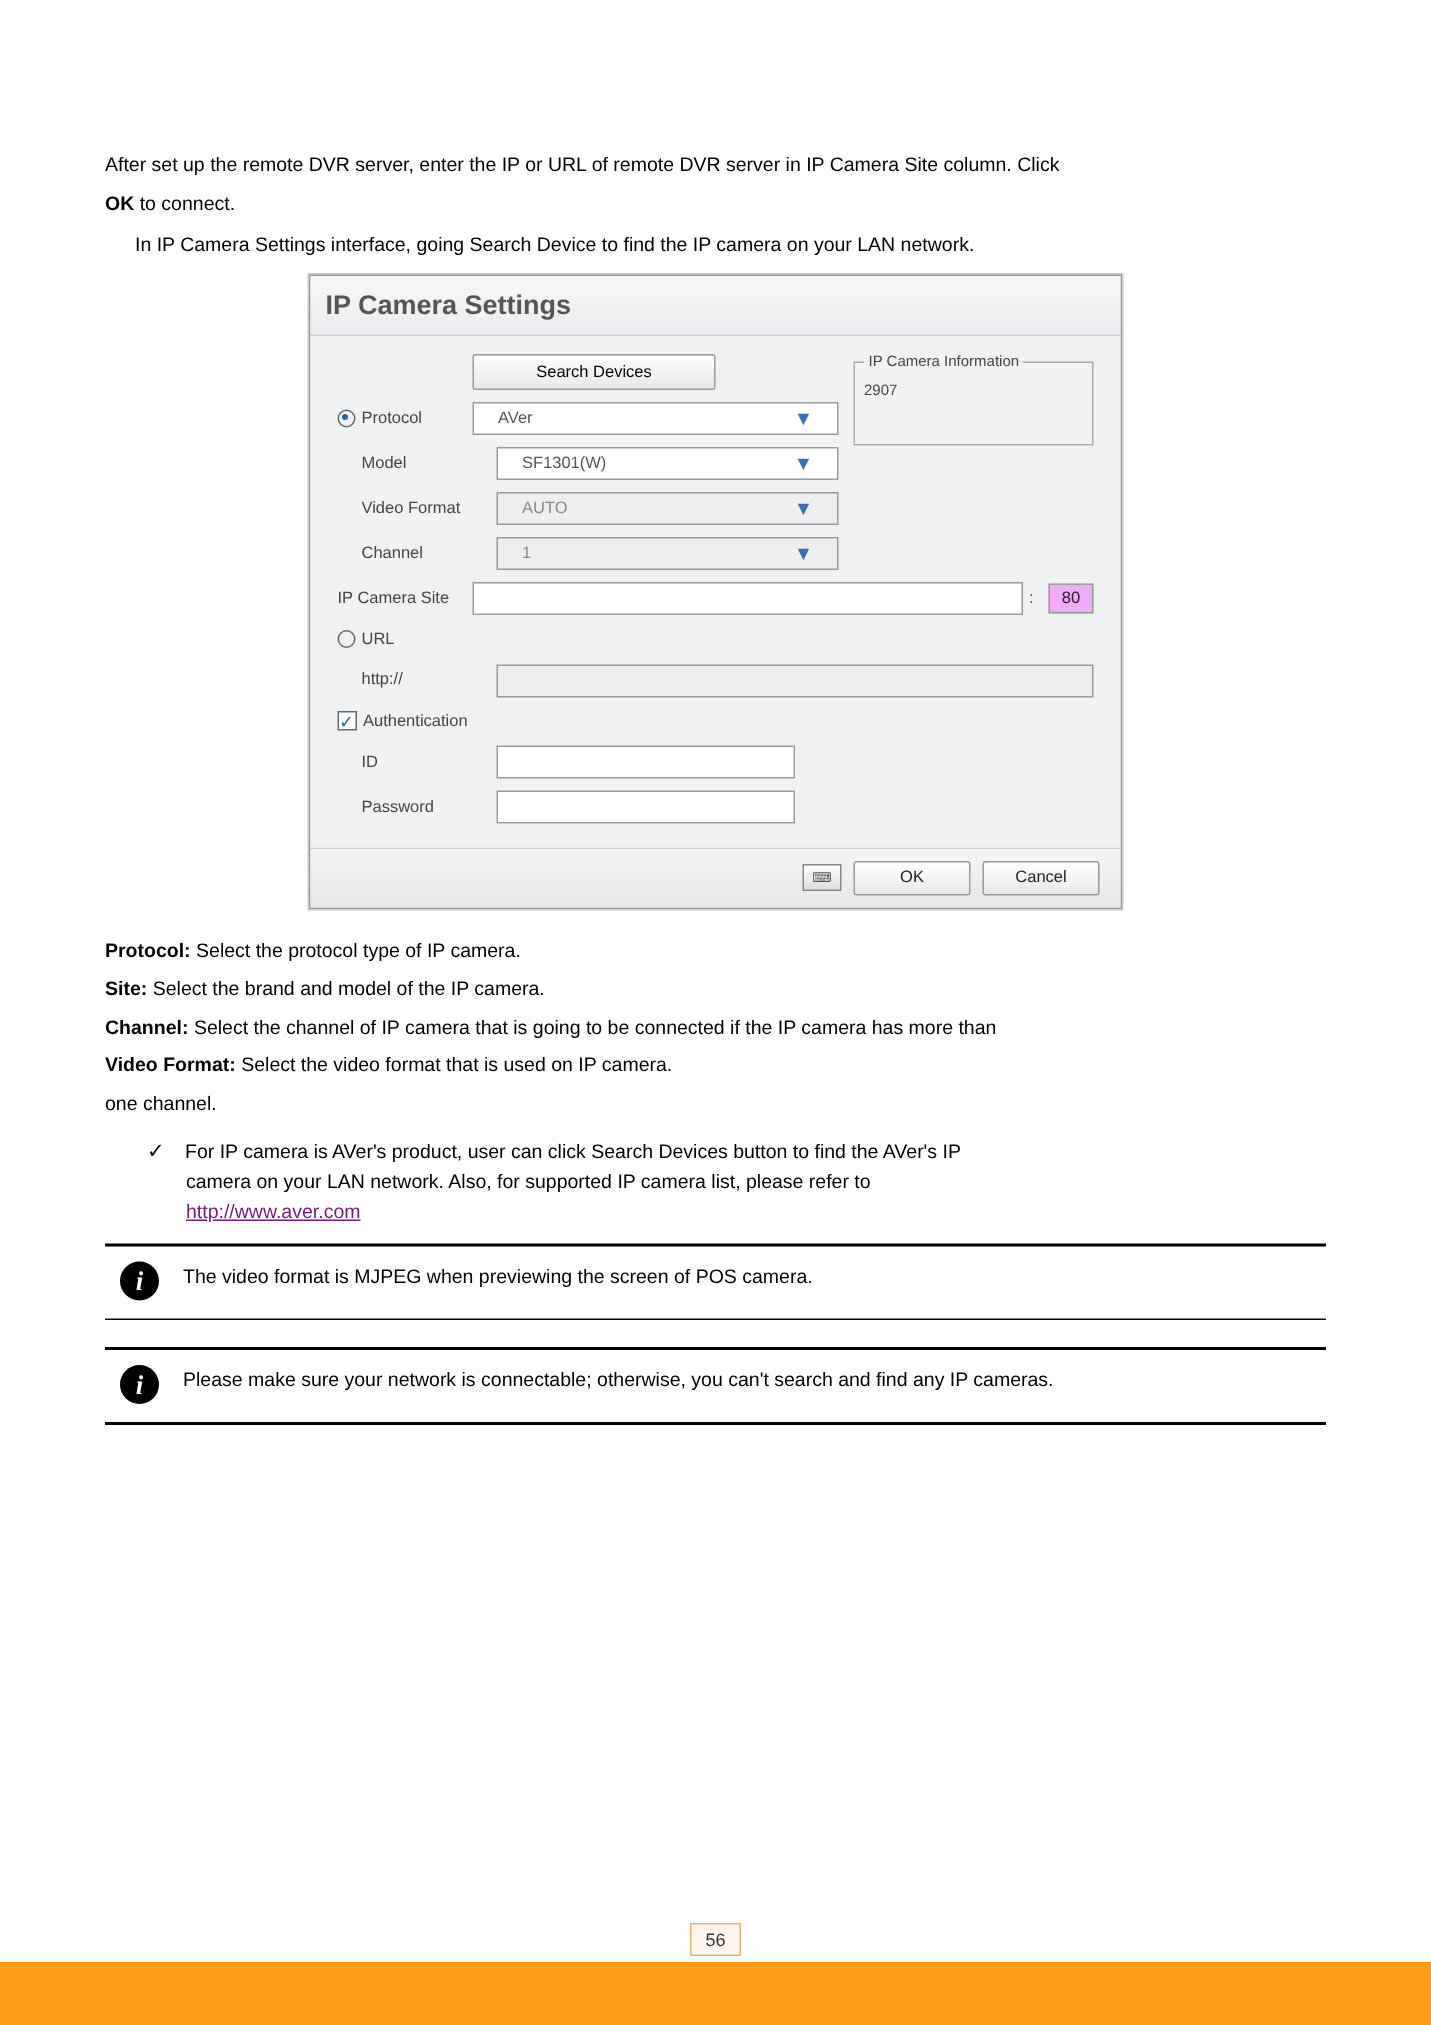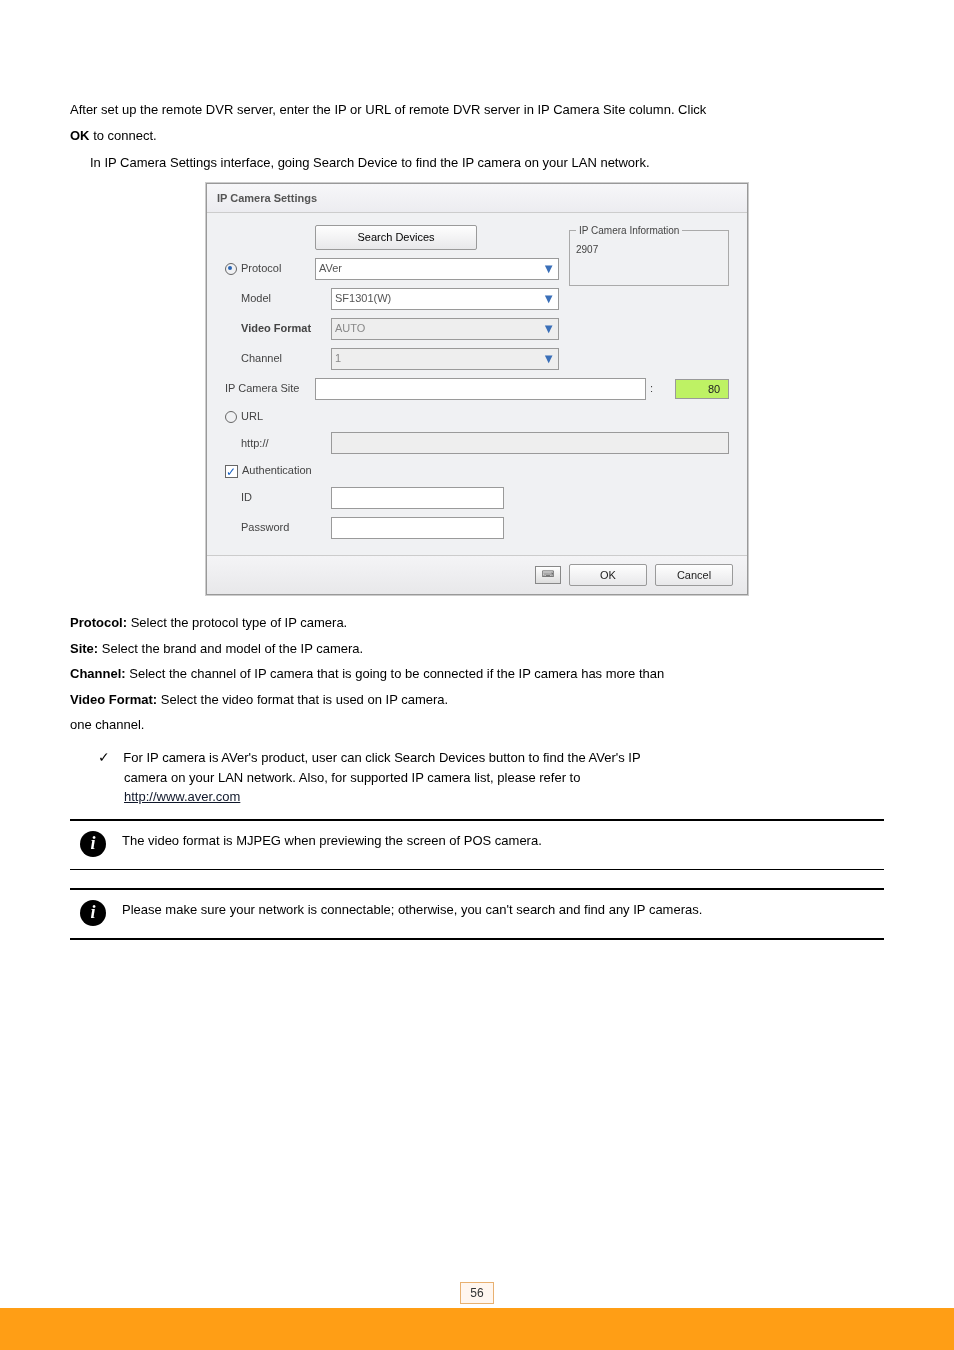--- a/index.html
+++ b/index.html
@@ -49,21 +49,21 @@
   
   .shot-wrap {
     width: 540px;
     margin: 8px auto 18px auto;
     border: 1px solid #999;
     background: #fafbfd;
     box-shadow: 0 0 0 1px #ccc;
   }
   .shot-title {
     padding: 6px 10px;
-    font-size: 11px;
+    font-size: 18px;
     font-weight: bold;
     color: #555;
     background: linear-gradient(#f7f7f9,#ececf0);
     border-bottom: 1px solid #ccc;
   }
   .shot-body {
     position: relative;
     padding: 12px 18px 8px 18px;
     background: #f0f1f3;
   }
@@ -90,21 +90,21 @@
     border-radius: 2px;
     margin-left: 90px;
     margin-bottom: 8px;
   }
   .sel, .txt {
     flex: 1;
     height: 18px;
     border: 1px solid #9a9a9a;
     background: #fff;
     font-size: 11px;
-    padding: 1px 3px;
+    padding: 1px 16px;
     display: flex;
     align-items: center;
     justify-content: space-between;
     color: #555;
   }
   .sel.disabled, .txt.disabled { background:#eee; color:#888; }
   .chev { color:#3a6fb8; font-weight:bold; font-size:13px; margin-left:4px; }
   .ipinfo {
     position: absolute;
     top: 10px;
@@ -122,27 +122,26 @@
   .radio { display:inline-block; width:10px; height:10px; border:1px solid #666; border-radius:50%; margin-right:4px; vertical-align:middle; position:relative;}
   .radio.on::after{content:"";position:absolute;left:2px;top:2px;width:4px;height:4px;border-radius:50%;background:#2a65b4;}
   .cbx { display:inline-block; width:11px; height:11px; border:1px solid #666; background:#fff; margin-right:4px; vertical-align:middle; position:relative;}
   .cbx.on::after{content:"✓";position:absolute;left:0;top:-3px;font-size:12px;color:#1a62c2;}
   .port-row { display:flex; align-items:center; }
   .port-row .txt { flex:1; }
   .port-box {
     width: 28px;
     height: 18px;
     border:1px solid #9a9a9a;
-    background:#bef264;
+    background:#f0abfc;
     font-size:11px;
     text-align:center;
-    margin-left:18px;
+    margin-left:6px;
     line-height:18px;
     color:#222;
-    padding-left:24px;
   }
   .shot-footer {
     padding: 8px 14px;
     background: linear-gradient(#f4f4f6,#e8e8ea);
     border-top: 1px solid #ccc;
     display:flex;
     justify-content:flex-end;
     align-items:center;
     gap:8px;
   }
@@ -158,21 +157,21 @@
     border:1px solid #9a9a9a;
     border-radius:2px;
     text-align:center;
     color:#222;
   }
 
   .below-text { margin-top: 4px; font-size:13px; }
   .below-text .line { margin-bottom: 6px; }
   .check-mark { margin-left: 28px; margin-top: 12px; }
   .check-mark .tick { font-size: 14px; margin-right: 10px; }
-  .link { color: #0f172a; text-decoration: underline; }
+  .link { color: #701a75; text-decoration: underline; }
 
   .info-block {
     border-top: 2.5px solid #000;
     border-bottom: 1px solid #000;
     display: flex;
     align-items: flex-start;
     padding: 10px 0 12px 0;
     margin-top: 12px;
   }
   .info-block.thinbottom { border-bottom: 2.5px solid #000; }
@@ -254,21 +253,21 @@
         </div>
         <div class="row">
           <div class="lbl" style="padding-left:16px;">Model</div>
           <div class="sel">
               <span>SF1301(W)</span>
               <span class="chev">▼</span>
             </div>
           <div style="width:170px"></div>
         </div>
         <div class="row">
-          <div class="lbl" style="padding-left:16px;font-weight:bold;">Video Format</div>
+          <div class="lbl" style="padding-left:16px;">Video Format</div>
           <div class="sel disabled">
               <span>AUTO</span>
               <span class="chev">▼</span>
             </div>
           <div style="width:170px"></div>
         </div>
         <div class="row">
           <div class="lbl" style="padding-left:16px;">Channel</div>
           <div class="sel disabled">
               <span>1</span>

